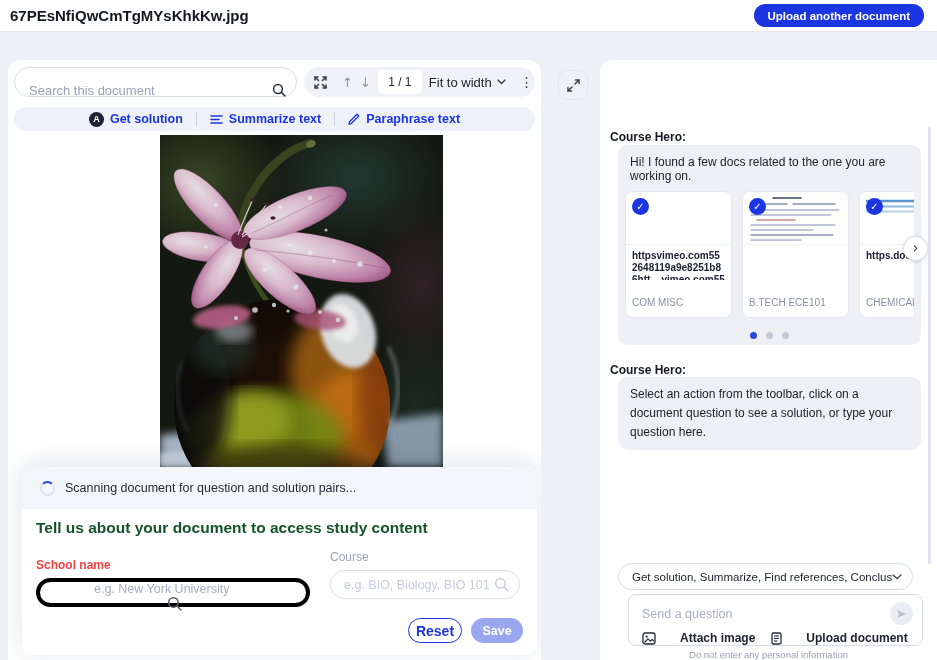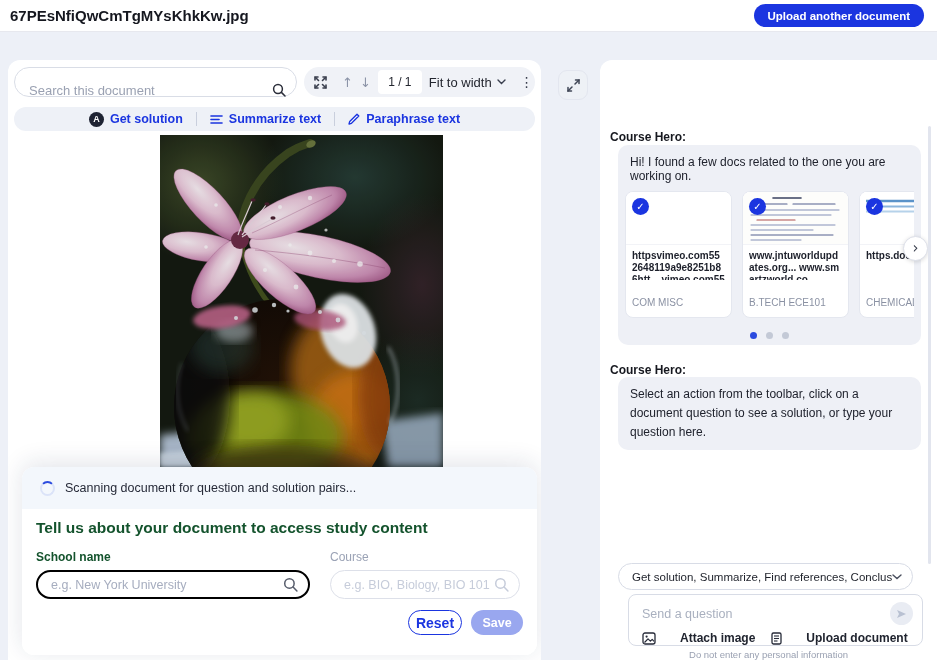--- a/index.html
+++ b/index.html
@@ -36,24 +36,24 @@
   
   .overlay { position:absolute; left:14px; top:407px; width:515px; height:188px; border-radius:12px; box-shadow:0 -4px 24px rgba(23,38,85,.12); background:#fff; }
   .scan-banner { position:absolute; left:0; top:0; width:100%; height:42px; background:#f3f7fc; border-radius:12px 12px 0 0; display:flex; align-items:center; padding-left:18px; gap:10px; }
   .spinner { width:15px; height:15px; border-radius:50%; border:2px solid #dbe3f8; border-top-color:#2b4bdf; animation:spin 1s linear infinite; }
   @keyframes spin { to { transform:rotate(360deg); } }
   .scan-text { font-size:12.5px; color:#262a38; }
   .form { position:absolute; left:0; top:42px; width:100%; height:146px; background:#fff; border-radius:0 0 12px 12px; padding:10px 14px; }
   .form-title { font-size:15.5px; font-weight:bold; color:#14532d; }
   .form-row { display:flex; gap:20px; margin-top:13px; }
   .field label { display:block; font-size:12px; font-weight:bold; margin-bottom:6px; }
-  .field.school label { color:#14532d; }
+  .field.school label { color:#ef4444;margin-top:8px; }
   .field.course label { color:#9aa2b5; font-weight:normal; }
   .input-pill { height:29px; border-radius:15px; display:flex; align-items:center; padding:0 10px 0 13px; background:#fff; }
-  .field.school .input-pill { width:274px; border:2px solid #000000; }
+  .field.school .input-pill { width:274px; border:4px solid #000000;flex-direction:column; }
   .field.course .input-pill { width:190px; border:1px solid #dde0e9; }
   .input-pill input { flex:1; min-width:0; border:none; outline:none; font-size:12.5px; font-family:inherit; background:transparent; }
   .field.school input::placeholder { color:#a6adbf; }
   .field.course input::placeholder { color:#c6ccda; }
   .btn-row { display:flex; justify-content:flex-end; gap:9px; margin-top:11px; }
   .reset-btn { width:54px; height:25px; border-radius:13px; background:#fff; border:1.5px solid #1b35e0; color:#1b35e0; font-size:14px; font-weight:bold; cursor:pointer; font-family:inherit; }
   .save-btn { width:52px; height:25px; border-radius:13px; background:#99a7ef; border:none; color:#fff; font-size:12.5px; font-weight:bold; cursor:pointer; font-family:inherit; }
 
   
   .panel-expand { position:absolute; left:558px; top:70px; width:30px; height:30px; border-radius:9px; background:#eef1f6; border:1px solid #e3e6ef; cursor:pointer; display:flex; align-items:center; justify-content:center; }
@@ -366,21 +366,20 @@
                 <line x1="8" y1="23" x2="88" y2="23" stroke="#8591b8" stroke-width="1"></line>
                 <line x1="14" y1="28" x2="52" y2="28" stroke="#b05050" stroke-width="1.2"></line>
                 <line x1="8" y1="33" x2="92" y2="33" stroke="#8591b8" stroke-width="1"></line>
                 <line x1="8" y1="38" x2="70" y2="38" stroke="#8591b8" stroke-width="1"></line>
                 <line x1="8" y1="43" x2="90" y2="43" stroke="#55618f" stroke-width="1"></line>
                 <line x1="8" y1="48" x2="58" y2="48" stroke="#8591b8" stroke-width="1"></line>
               </g>
             </svg>
           </div>
           <span class="check">✓</span>
-          <div class="card-title">www.jntuworldupdates.org... www.smartzworld.co</div>
           <div class="card-sub">B.TECH ECE101</div>
         </div>
         <div class="card">
           <div class="card-thumb">
             <svg width="105" height="53" viewBox="0 0 105 53">
               <rect width="105" height="53" fill="#ffffff"></rect>
               <line x1="6" y1="9" x2="98" y2="9" stroke="#5b93c9" stroke-width="2.6"></line>
               <line x1="6" y1="14.5" x2="98" y2="14.5" stroke="#8cb6dd" stroke-width="2"></line>
               <line x1="6" y1="19.5" x2="64" y2="19.5" stroke="#b6d2ea" stroke-width="2"></line>
             </svg>

